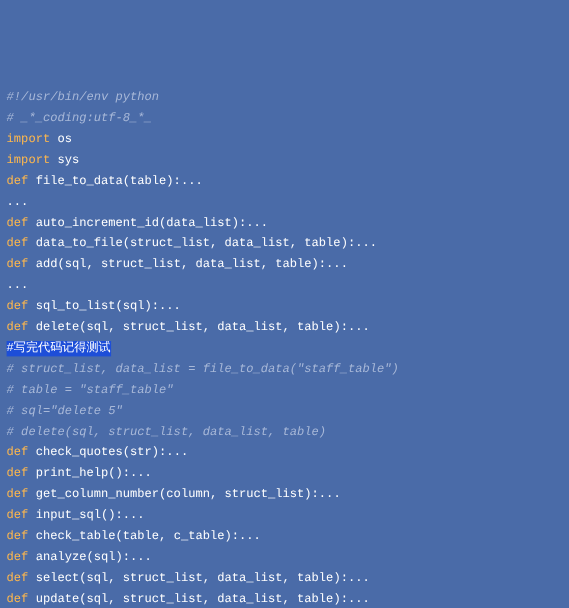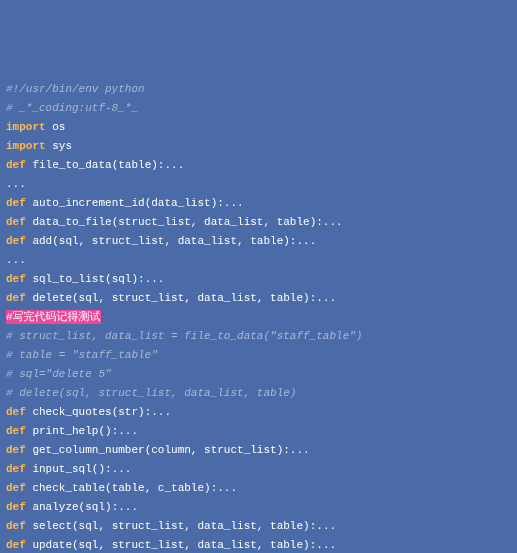--- a/index.html
+++ b/index.html
@@ -8,25 +8,25 @@
     color: #ffffff;
     font-family: 'Courier New', monospace;
     font-size: 11px;
     line-height: 19px;
     padding: 4px 6px;
     width: 517px;
     height: 553px;
     overflow: hidden;
     white-space: pre;
   }
-  .kw { color: #ffb84d; font-weight: bold; margin-top: 37px; }
+  .kw { color: #ffb84d; font-weight: normal; margin-top: 37px; }
   .cm { color: #a8b8d8; font-style: italic; }
   .ul { text-decoration-style: wavy; text-decoration-color: #a8b8d8; }
   .highlight-text {
-    background: #ec4899;
+    background: #1d4ed8;
     color: #ffffff;
     padding: 1px 0;
   }
   .code-line { display: block; }
 </style>
 </head>
 <body>
 
 
 

